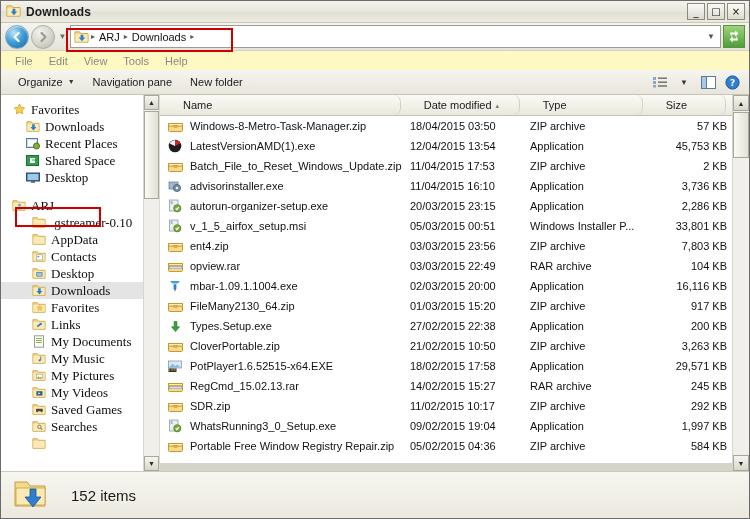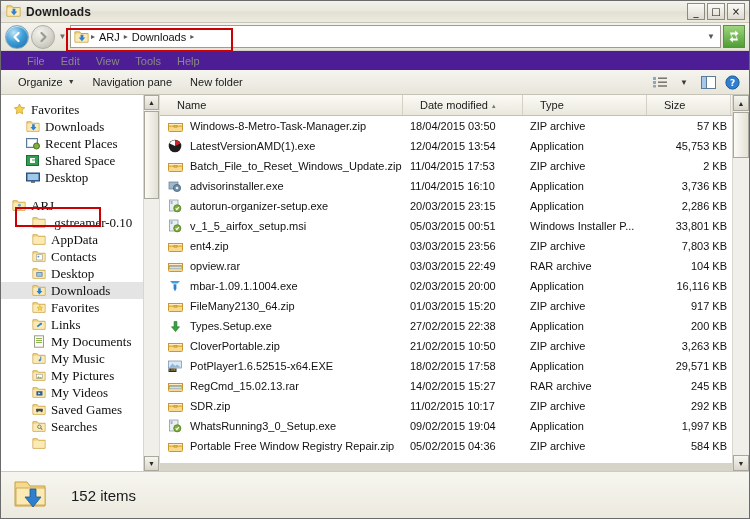--- a/index.html
+++ b/index.html
@@ -129,23 +129,23 @@
     border: 2px solid #cc0000;
     box-sizing: border-box;
     pointer-events: none;
     z-index: 40;
   }
 
   
   .menubar {
     height: 19px;
     display: flex; align-items: center;
-    padding-left: 18px;
+    padding-left: 6px;
     gap: 0;
-    background: #4c1d95;
+    background: #fef9c3;
     flex: 0 0 auto;
   }
   .menu-item {
     padding: 0 8px;
     font-size: 11px;
     color: #8a8a80;
     line-height: 18px;
   }
 
   
@@ -231,25 +231,25 @@
   }
   .col-head {
     height: 20px;
     display: flex;
     background: linear-gradient(to bottom,#fbfaf5,#eae8dd);
     border-bottom: 1px solid #c3c1b5;
   }
   .col {
     font-size: 11px; color: #1a1a1a;
     line-height: 19px;
-    padding-left: 17px;
+    padding-left: 23px;
     border-right: 1px solid #d3d1c5;
     box-sizing: border-box;
     display:flex; align-items:center; gap:4px;
-    overflow:hidden; white-space:nowrap;
+    overflow:hidden; white-space:nowrap;border-radius:7px;
   }
   .c-name { width: 243px; }
   .c-date { width: 120px; }
   .c-type { width: 124px; }
   .c-size { width: 84px; }
   .c-pad  { flex: 1 1 auto; border-right: none; }
   .sort-caret { font-size: 7px; color: #7b7a70; }
 
   .rows { position: relative; }
   .row {

